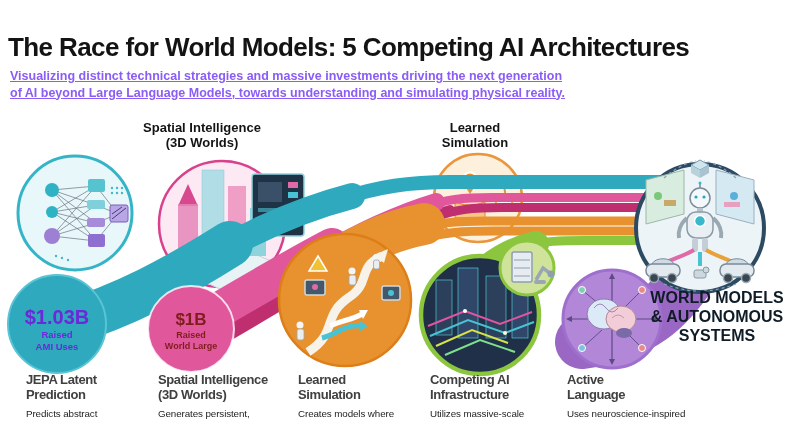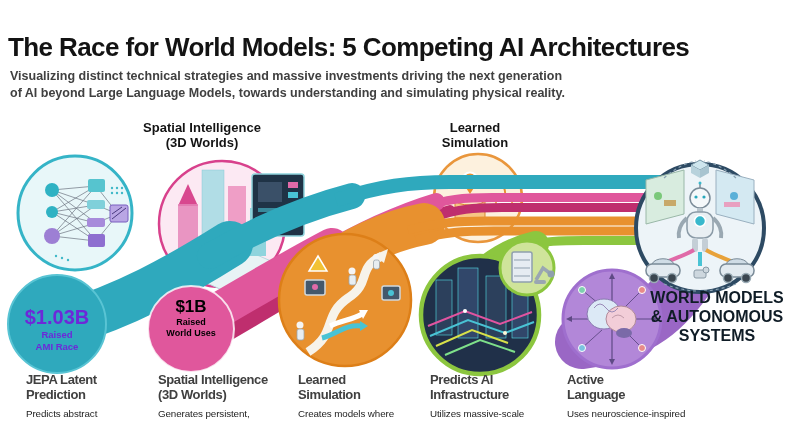--- a/index.html
+++ b/index.html
@@ -1,32 +1,32 @@
 <!DOCTYPE html>
 <html><head>
 <meta charset="utf-8">
 <style>
   html,body{margin:0;padding:0;background:#ffffff;}
   .stage{position:relative;width:790px;height:421px;background:#ffffff;overflow:hidden;
          font-family:"Liberation Sans","DejaVu Sans",sans-serif;margin-top:28px;}
   .abs{position:absolute;}
   .ml{white-space:pre-line;}
   .title{left:8px;top:4px;width:774px;font-size:26px;font-weight:800;letter-spacing:-0.6px;color:#131313;}
-  .subtitle{left:10px;top:40px;width:560px;font-size:12.5px;font-weight:600;line-height:1.32;color:#404040;}
+  .subtitle{left:10px;top:40px;width:560px;font-size:12.5px;font-weight:600;line-height:1.32;color:#8b5cf6;text-decoration:underline;}
   .toplabel{font-size:13px;font-weight:800;line-height:1.18;color:#141414;text-align:center;}
   .tl-jepa{left:2px;top:92px;width:140px;}
   .tl-spatial{left:127px;top:92px;width:150px;}
   .tl-learned{left:405px;top:92px;width:140px;}
   .money{text-align:center;}
   .money .amt{font-weight:800;}
   .money .sub{font-weight:700;line-height:1.25;}
   .money-teal{left:8px;top:278px;width:98px;color:#6d28d9;}
   .money-teal .amt{font-size:20px;}
   .money-teal .sub{font-size:9.5px;}
-  .money-pink{left:148px;top:269px;width:86px;color:#000000;text-align:center;}
+  .money-pink{left:148px;top:282px;width:86px;color:#7f1d1d;text-align:center;}
   .money-pink .amt{font-size:17px;}
   .money-pink .sub{font-size:9px;}
   .outcome{left:648px;top:260px;width:138px;text-align:center;font-size:16px;font-weight:800;
            line-height:1.2;color:#0f1c26;}
   .card{top:344px;}
   .card-title{font-size:13px;font-weight:800;letter-spacing:-0.4px;line-height:1.18;color:#404040;}
   .card-desc{margin-top:5px;font-size:9.8px;font-weight:500;letter-spacing:-0.1px;line-height:1.16;color:#1d1d1d;}
   .c0{left:26px;width:128px;} .c1{left:158px;width:138px;} .c2{left:298px;width:128px;}
   .c3{left:430px;width:136px;} .c4{left:567px;width:150px;}
   svg.scene{position:absolute;left:0;top:0;}
@@ -249,26 +249,26 @@
 of AI beyond Large Language Models, towards understanding and simulating physical reality.</div>
 
   <div class="abs toplabel tl-spatial ml">Spatial Intelligence
 (3D Worlds)</div>
   <div class="abs toplabel tl-learned ml">Learned
 Simulation</div>
 
   <div class="abs money money-teal">
     <div class="amt">$1.03B</div>
     <div class="sub">Raised</div>
-    <div class="sub">AMI Race</div>
+    <div class="sub">AMI Uses</div>
   </div>
   <div class="abs money money-pink">
     <div class="amt">$1B</div>
     <div class="sub">Raised</div>
-    <div class="sub">World Uses</div>
+    <div class="sub">World Large</div>
   </div>
 
   <div class="abs outcome ml">WORLD MODELS
 &amp; AUTONOMOUS
 SYSTEMS</div>
 
   <div class="abs card c0">
     <div class="card-title ml">JEPA Latent
 Prediction</div>
     <div class="card-desc ml">Predicts abstract
@@ -286,21 +286,21 @@
   </div>
   <div class="abs card c2">
     <div class="card-title ml">Learned
 Simulation</div>
     <div class="card-desc ml">Creates models where
 AI agents learn complex
 goals by interacting with
 simulated environments.</div>
   </div>
   <div class="abs card c3">
-    <div class="card-title ml">Predicts AI
+    <div class="card-title ml">Competing AI
 Infrastructure</div>
     <div class="card-desc ml">Utilizes massive-scale
 training on 20 million hours
 of video to power robotics.</div>
   </div>
   <div class="abs card c4">
     <div class="card-title ml">Active
 Language</div>
     <div class="card-desc ml">Uses neuroscience-inspired
 probabilistic reasoning to

